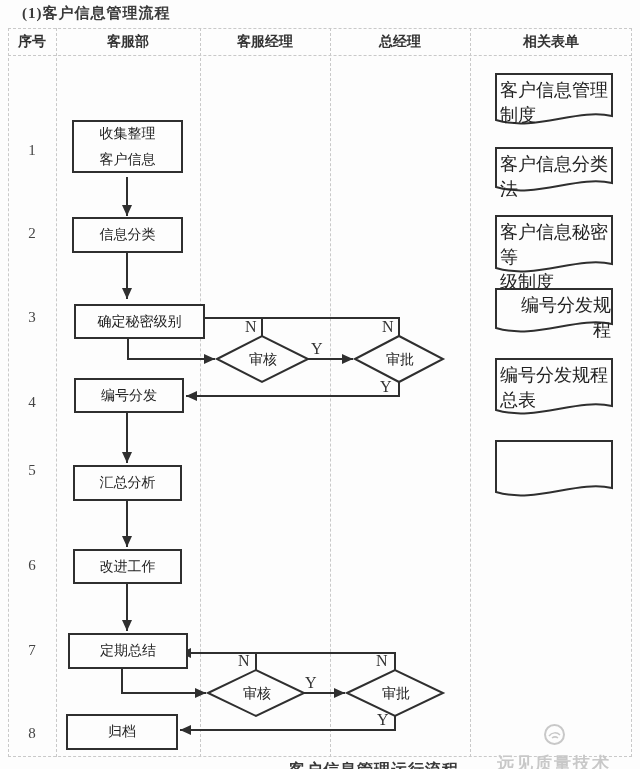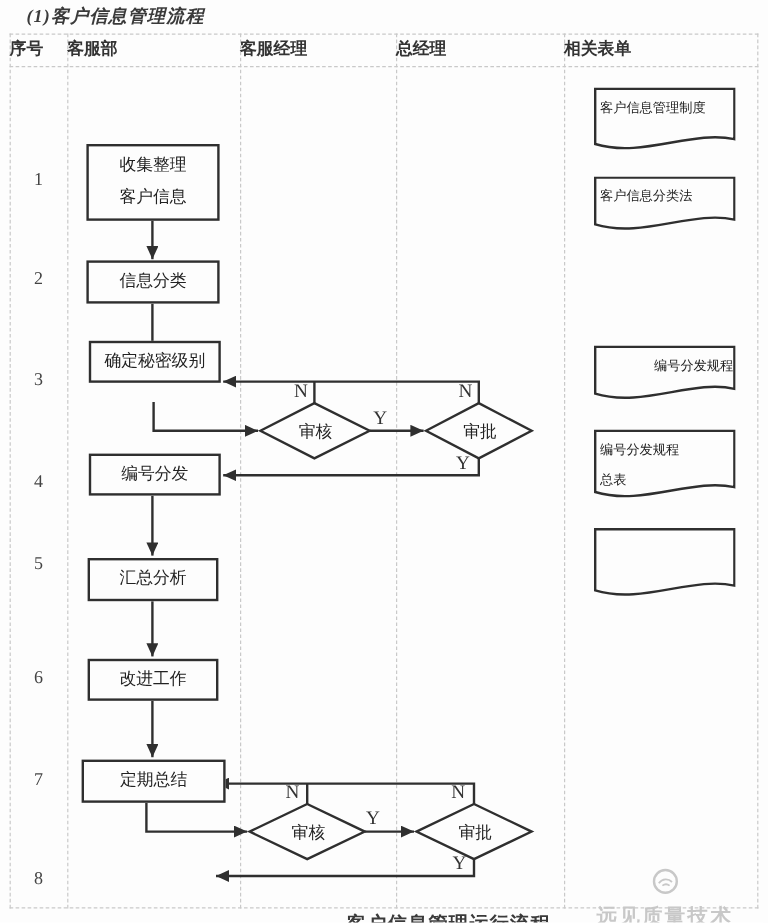--- a/index.html
+++ b/index.html
@@ -3,43 +3,43 @@
 <meta charset="utf-8">
 <style>
   html,body{margin:0;padding:0;background:#ffffff;}
   #canvas{
     position:relative;width:640px;height:769px;overflow:hidden;
     background:#fdfdfd;color:#2b2b2b;
     font-family:"Liberation Serif","DejaVu Serif",serif;
   }
   .abs{position:absolute;}
   
-  .title{left:22px;top:4px;font-size:15px;font-weight:700;color:#3a3a3a;letter-spacing:1px;font-style:italic;}
+  .title{left:22px;top:4px;font-size:15px;font-weight:700;color:#3a3a3a;letter-spacing:1px;}
   
   .tborder{left:8px;top:28px;width:622px;height:727px;border:1px dashed #c9c9c9;}
   .vline{top:28px;height:729px;width:0;border-left:1px dashed #c9c9c9;}
   .hline{left:8px;top:55px;width:624px;height:0;border-top:1px dashed #c9c9c9;}
-  .hdr{top:28px;height:27px;line-height:27px;font-weight:700;font-size:14px;color:#333;}
+  .hdr{top:28px;height:27px;line-height:27px;text-align:center;font-weight:700;font-size:14px;color:#333;}
   .rownum{width:48px;left:8px;text-align:center;font-size:15px;color:#444;}
   
   .pbox{
     box-sizing:border-box;border:2px solid #2f2f2f;background:#fdfdfd;
     display:flex;align-items:center;justify-content:center;text-align:center;
     font-size:14px;line-height:26px;color:#222;white-space:pre-line;
   }
   
   #flow{left:0;top:0;pointer-events:none;}
   
   .dlabel{transform:translate(-50%,-50%);font-size:14px;color:#222;white-space:nowrap;}
   .ny{font-size:16px;color:#333;line-height:16px;}
   
   .doc{width:118px;left:495px;}
   .doc svg{position:absolute;left:0;top:0;}
   .doclabel{position:absolute;left:0;top:0;right:0;padding:5px 2px 0 5px;
-    font-size:11px;line-height:25px;color:#222;white-space:pre-line;font-family:Liberation Serif, serif;}
+    font-size:18px;line-height:25px;color:#222;white-space:pre-line;font-family:Liberation Serif, serif;}
   .doclabel.center{text-align:right;padding-left:17px;}
   
   .watermark{left:497px;top:723px;display:flex;align-items:center;gap:6px;color:#c8c8c8;flex-direction:column;}
   .wm-text{font-size:17px;font-weight:700;letter-spacing:2px;font-family:"Liberation Sans",sans-serif;}
   
   .clipped{left:289px;top:760px;font-size:16px;font-weight:700;color:#3a3a3a;white-space:nowrap;letter-spacing:1px;}
 </style>
 </head>
 <body>
 
@@ -106,28 +106,29 @@
       <polyline points="395,716 395,730 180,730" marker-end="url(#ah)"></polyline>
     </g>
     <g stroke="#2f2f2f" stroke-width="2" fill="#fdfdfd">
       <polygon points="217,359 262,336 308,359 262,382"></polygon>
       <polygon points="355,359 399,336 443,359 399,382"></polygon>
       <polygon points="208,693 256,670 304,693 256,716"></polygon>
       <polygon points="347,693 395,670 443,693 395,716"></polygon>
     </g>
   </svg>
 
-  <div class="abs pbox" style="left:72px;top:120px;width:111px;height:64px">收集整理
+  <div class="abs pbox" style="left:72px;top:120px;width:111px;height:53px">收集整理
 客户信息</div>
   <div class="abs pbox" style="left:72px;top:217px;width:111px;height:36px">信息分类</div>
-  <div class="abs pbox" style="left:74px;top:284px;width:110px;height:35px">确定秘密级别</div>
+  <div class="abs pbox" style="left:74px;top:304px;width:131px;height:35px">确定秘密级别</div>
   <div class="abs pbox" style="left:74px;top:378px;width:110px;height:35px">编号分发</div>
   <div class="abs pbox" style="left:73px;top:465px;width:109px;height:36px">汇总分析</div>
   <div class="abs pbox" style="left:73px;top:549px;width:109px;height:35px">改进工作</div>
   <div class="abs pbox" style="left:68px;top:633px;width:120px;height:36px">定期总结</div>
+  <div class="abs pbox" style="left:66px;top:714px;width:112px;height:36px">归档</div>
 
   <div class="abs dlabel" style="left:263px;top:360px">审核</div>
   <div class="abs dlabel" style="left:400px;top:360px">审批</div>
   <div class="abs dlabel" style="left:257px;top:694px">审核</div>
   <div class="abs dlabel" style="left:396px;top:694px">审批</div>
 
   <div class="abs ny" style="left:245px;top:319px">N</div>
   <div class="abs ny" style="left:382px;top:319px">N</div>
   <div class="abs ny" style="left:311px;top:341px">Y</div>
   <div class="abs ny" style="left:380px;top:379px">Y</div>
@@ -140,20 +141,27 @@
     <svg width="118" height="57" viewBox="0 0 118 57">
       <path d="M1,1 H117 V43 C82,35 40,59 1,47 Z" fill="#fdfdfd" stroke="#2f2f2f" stroke-width="2"></path>
       </svg>
     <div class="doclabel">客户信息管理制度</div>
   </div>
   <div class="abs doc" style="top:147px;height:50px">
     <svg width="118" height="50" viewBox="0 0 118 50">
       <path d="M1,1 H117 V36 C82,28 40,52 1,40 Z" fill="#fdfdfd" stroke="#2f2f2f" stroke-width="2"></path>
       </svg>
     <div class="doclabel">客户信息分类法</div>
+  </div>
+  <div class="abs doc" style="top:215px;height:63px">
+    <svg width="118" height="63" viewBox="0 0 118 63">
+      <path d="M1,1 H117 V49 C82,41 40,65 1,53 Z" fill="#fdfdfd" stroke="#2f2f2f" stroke-width="2"></path>
+      </svg>
+    <div class="doclabel">客户信息秘密等
+级制度</div>
   </div>
   <div class="abs doc" style="top:288px;height:50px">
     <svg width="118" height="50" viewBox="0 0 118 50">
       <path d="M1,1 H117 V36 C82,28 40,52 1,40 Z" fill="#fdfdfd" stroke="#2f2f2f" stroke-width="2"></path>
       </svg>
     <div class="doclabel center">编号分发规程</div>
   </div>
   <div class="abs doc" style="top:358px;height:62px">
     <svg width="118" height="62" viewBox="0 0 118 62">
       <path d="M1,1 H117 V48 C82,40 40,64 1,52 Z" fill="#fdfdfd" stroke="#2f2f2f" stroke-width="2"></path>

